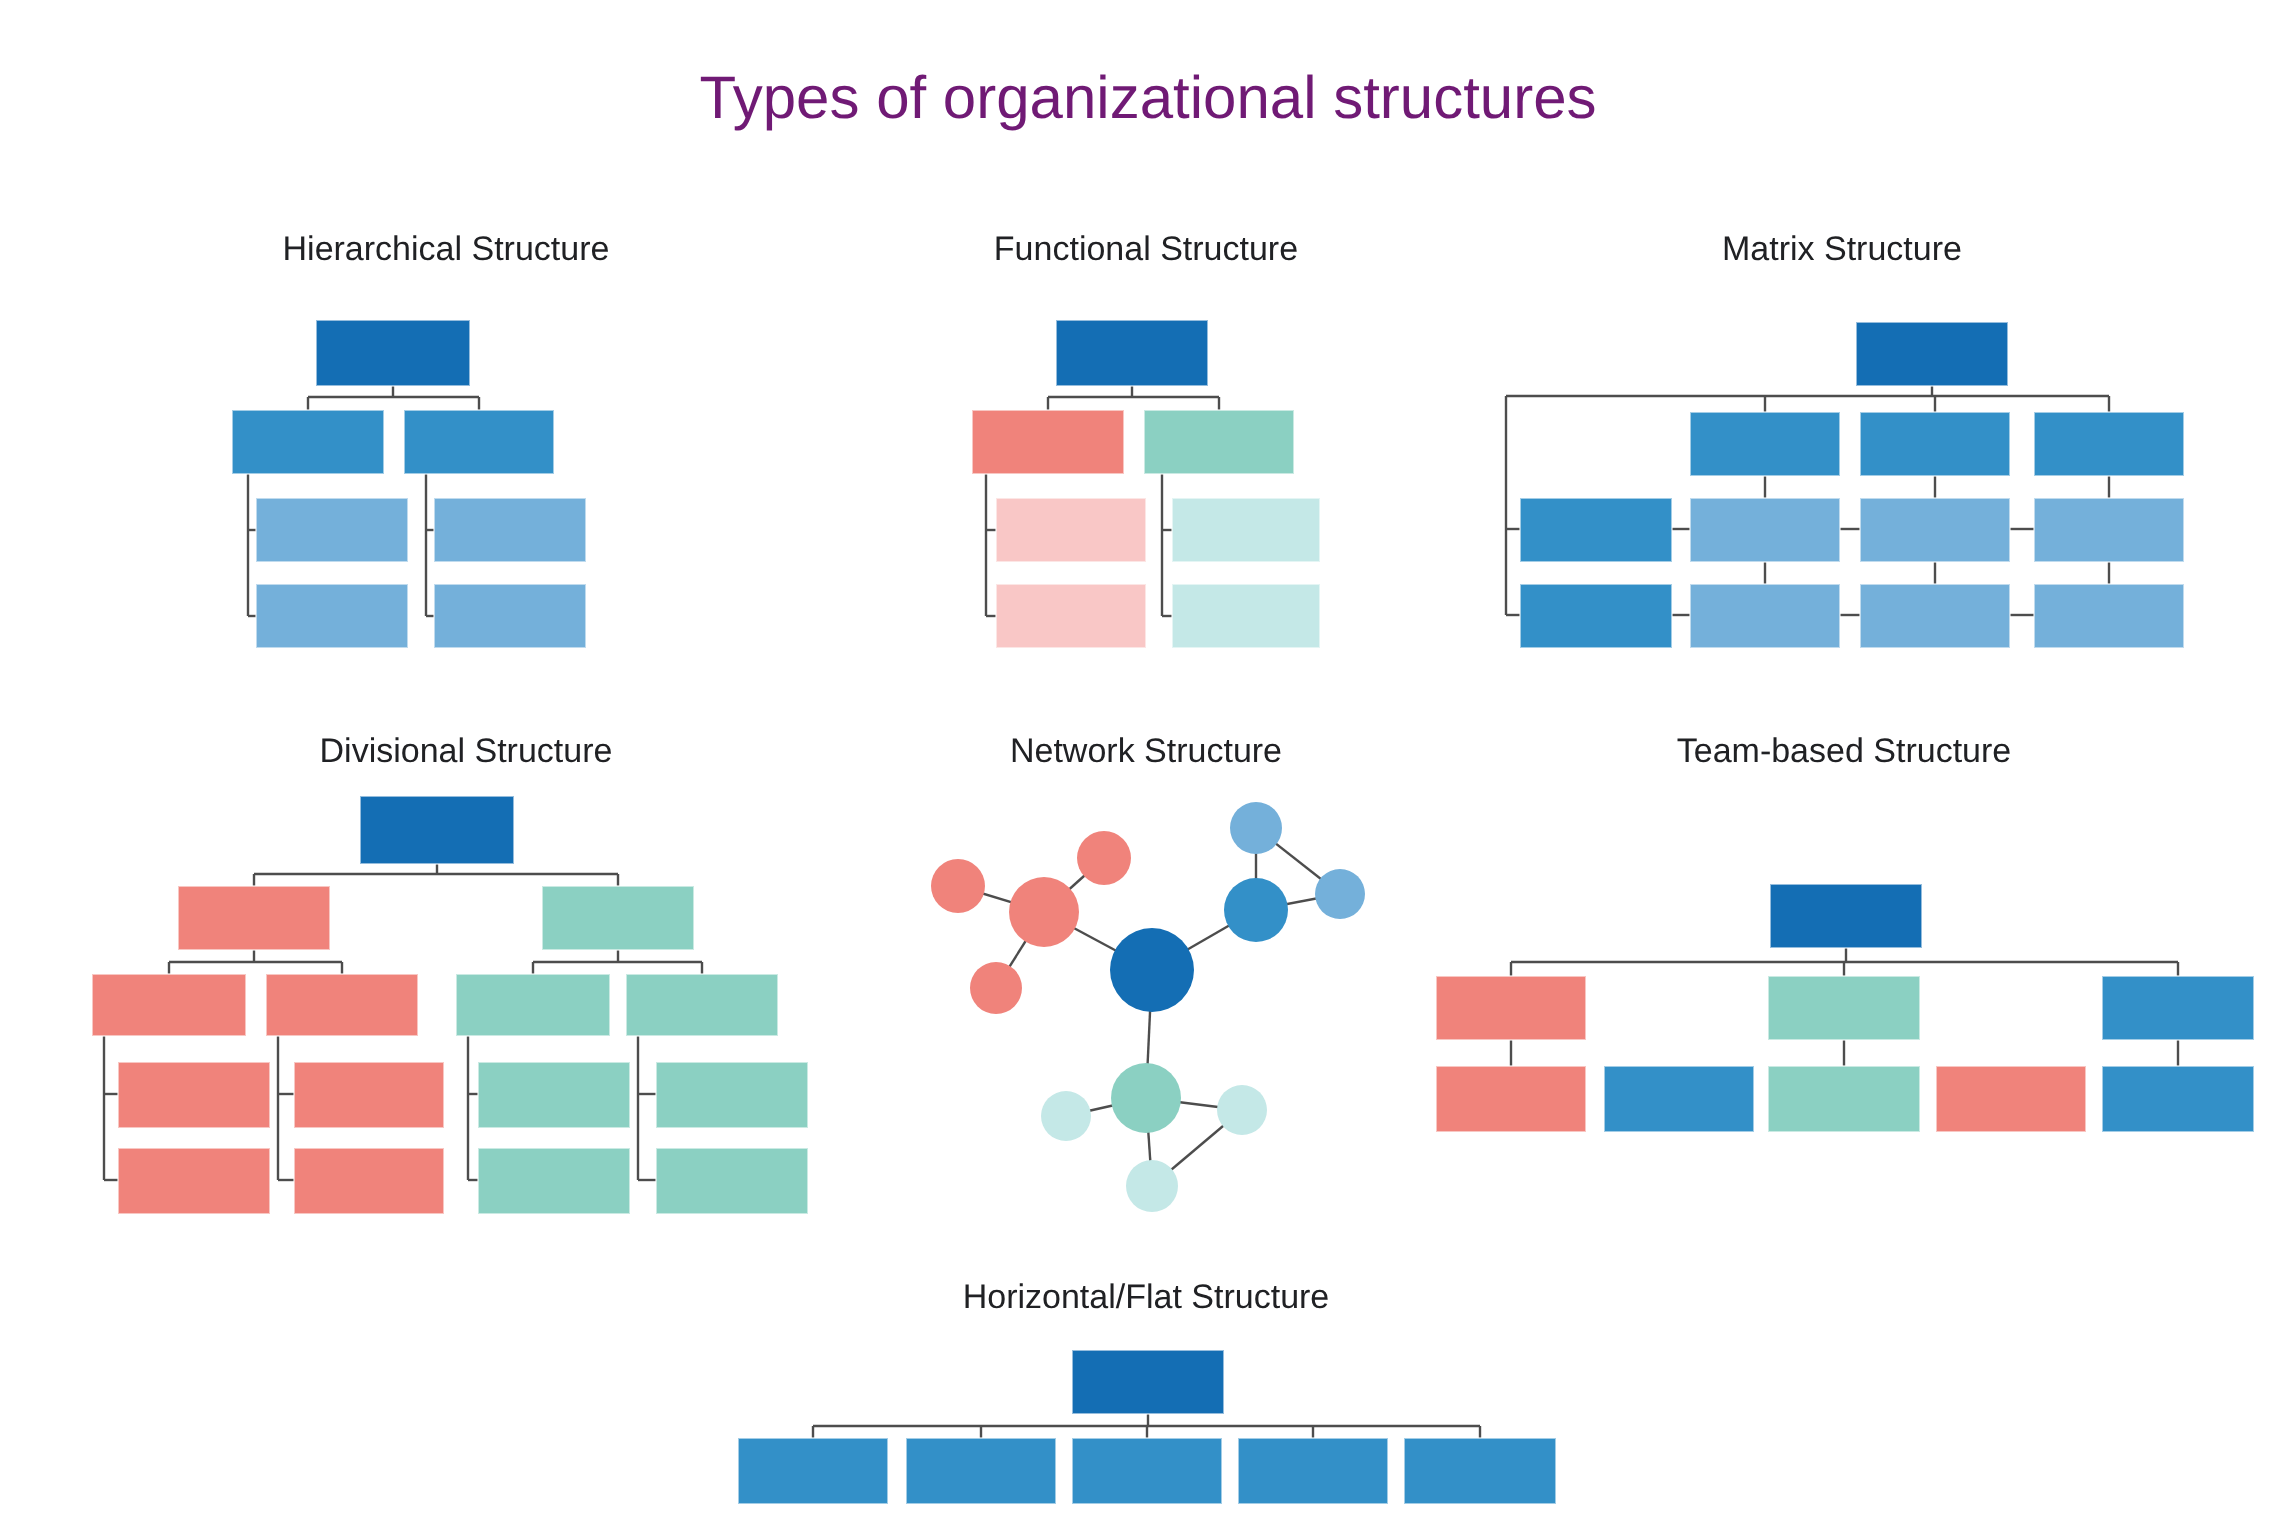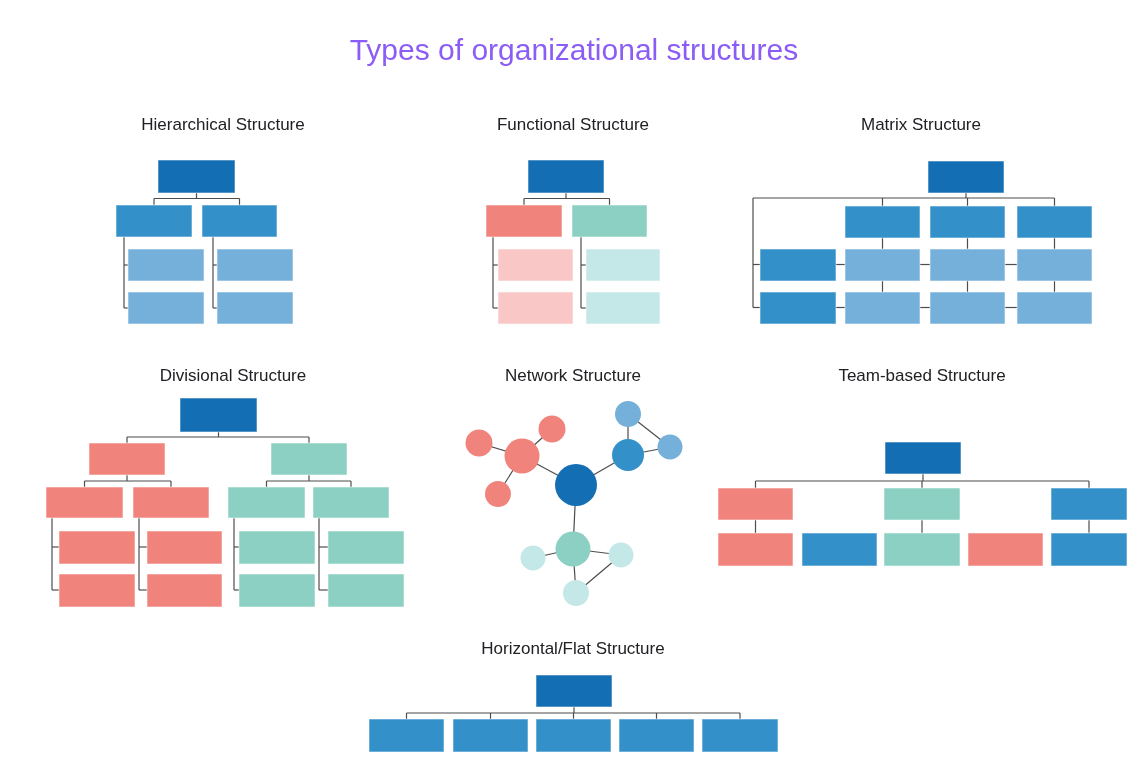--- a/index.html
+++ b/index.html
@@ -18,21 +18,21 @@
   #main-title {
     position: absolute;
     top: 33px;
     left: 0;
     width: 100%;
     margin: 0;
     text-align: center;
     font-family: "Liberation Sans", sans-serif;
     font-size: 30px;
     font-weight: 400;
-    color: #8b5cf6;
+    color: #701a75;
   }
   #diagram-svg {
     position: absolute;
     left: 0;
     top: 0;
     width: 1148px;
     height: 761px;
   }
   .section-title {
     font-family: "Liberation Sans", sans-serif;

